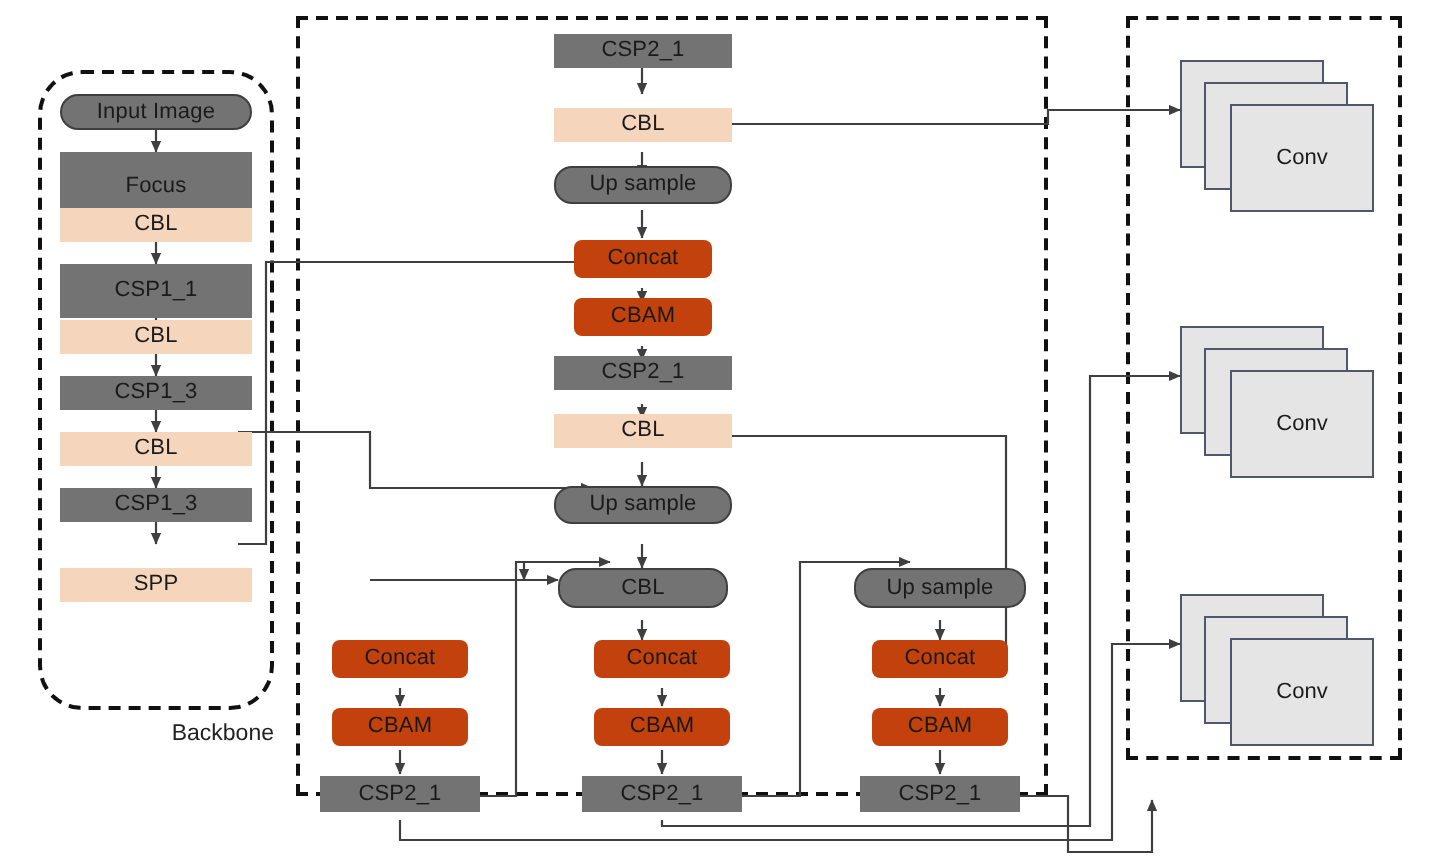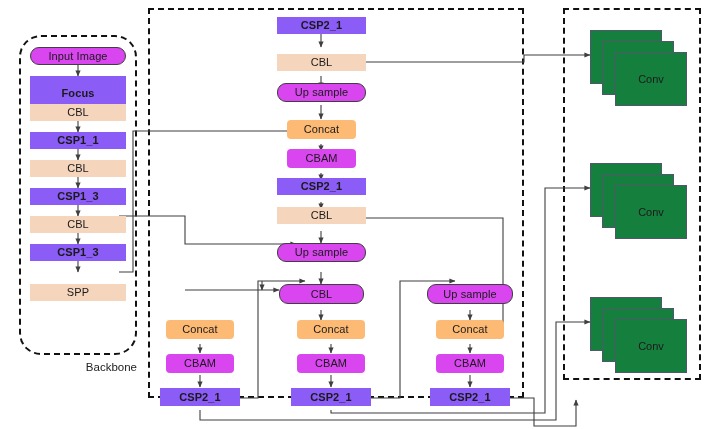--- a/index.html
+++ b/index.html
@@ -10,39 +10,39 @@
 
   .svg-layer{position:absolute;left:0;top:0;width:716px;height:429px;
              pointer-events:none;}
 
   
   .node{position:absolute;box-sizing:border-box;display:flex;
         align-items:center;justify-content:center;
         font-size:11px;line-height:1;text-align:center;
         letter-spacing:.1px;white-space:nowrap;}
 
-  .n-blue  {background:#8b5cf6;font-weight:bold;}
+  .n-blue  {background:#737373;}
   .n-orange{background:#f6d5bd;}
-  .n-green {background:#fdba74;border-radius:4px;}
-  .n-gray  {background:#d946ef;border-radius:4px;}
-  .n-round {background:#d946ef;border:1px solid #3f3f3f;border-radius:9px;}
+  .n-green {background:#c2410c;border-radius:4px;}
+  .n-gray  {background:#c2410c;border-radius:4px;}
+  .n-round {background:#737373;border:1px solid #3f3f3f;border-radius:9px;}
 
   
   .frame{position:absolute;box-sizing:border-box;}
   .frame-backbone{border:2.5px dashed #111;border-radius:22px;}
   .frame-neck{border:2.5px dashed #111;}
   .frame-head{border:2.5px dashed #111;}
 
   .group-label{position:absolute;font-size:11.5px;color:#222;
                text-align:right;white-space:nowrap;}
 
   
   .conv-stack{position:absolute;width:100px;height:78px;}
   .conv-card{position:absolute;box-sizing:border-box;width:72px;height:54px;
-             background:#15803d;border:1px solid #50566b;}
+             background:#e5e5e5;border:1px solid #50566b;}
   .conv-card.c1{left:0;top:0;}
   .conv-card.c2{left:12px;top:11px;}
   .conv-card.c3{left:25px;top:22px;
              display:flex;align-items:center;justify-content:center;
              font-size:11px;color:#1a1a1a;}
 </style>
 </head>
 <body>
 
 <div id="diagram">
@@ -116,21 +116,21 @@
 
       <path d="M331,410 L331,413 L545,413 L545,188 L590,188"></path>
 
       <path d="M510,398 L534,398 L534,426 L576,426 L576,400"></path>
     </g>
   </svg>
 
   <div class="node n-round" style="left:30px;top:47px;width:96px;height:18px;">Input Image</div>
   <div class="node n-blue" style="left:30px;top:76px;width:96px;height:34px;">Focus</div>
   <div class="node n-orange" style="left:30px;top:104px;width:96px;height:17px;">CBL</div>
-  <div class="node n-blue" style="left:30px;top:132px;width:96px;height:17px;">CSP1_1</div>
+  <div class="node n-blue" style="left:30px;top:132px;width:96px;height:27px;">CSP1_1</div>
   <div class="node n-orange" style="left:30px;top:160px;width:96px;height:17px;">CBL</div>
   <div class="node n-blue" style="left:30px;top:188px;width:96px;height:17px;">CSP1_3</div>
   <div class="node n-orange" style="left:30px;top:216px;width:96px;height:17px;">CBL</div>
   <div class="node n-blue" style="left:30px;top:244px;width:96px;height:17px;">CSP1_3</div>
   <div class="node n-orange" style="left:30px;top:284px;width:96px;height:17px;">SPP</div>
 
   <div class="node n-blue" style="left:277px;top:17px;width:89px;height:17px;">CSP2_1</div>
   <div class="node n-orange" style="left:277px;top:54px;width:89px;height:17px;">CBL</div>
   <div class="node n-round" style="left:277px;top:83px;width:89px;height:19px;">Up sample</div>
   <div class="node n-green" style="left:287px;top:120px;width:69px;height:19px;">Concat</div>

